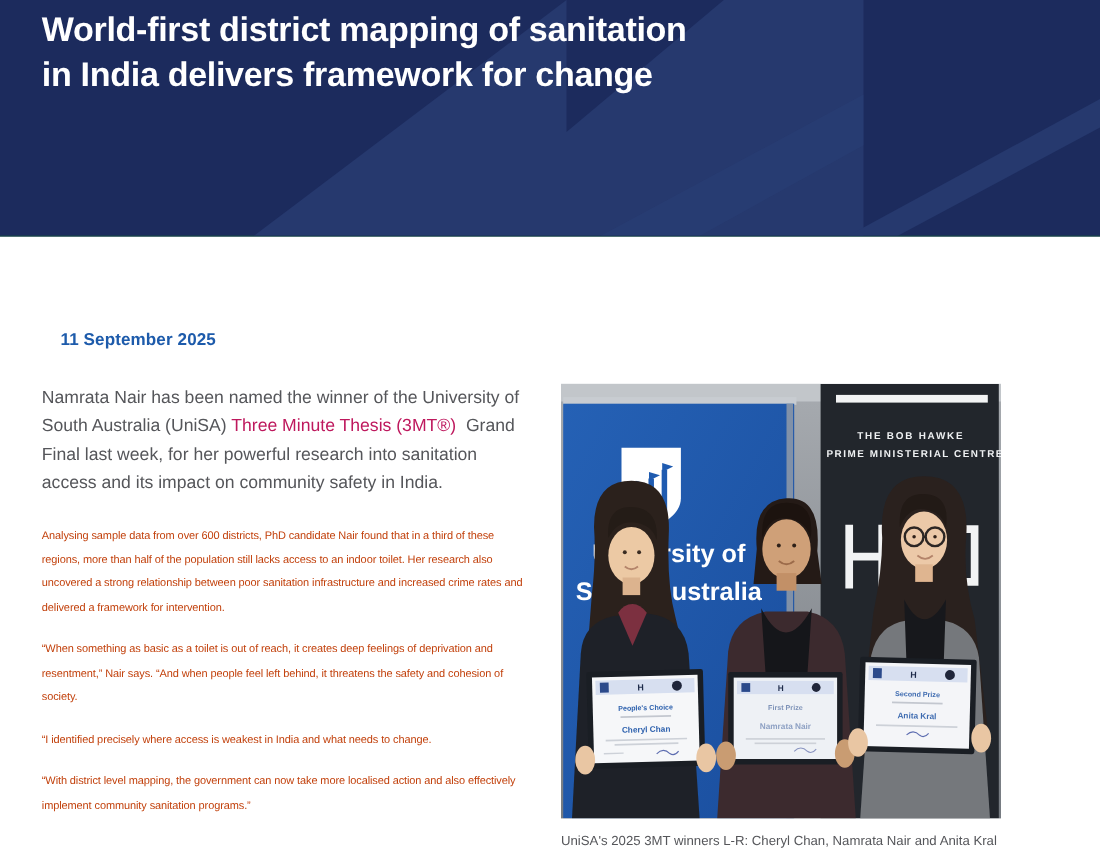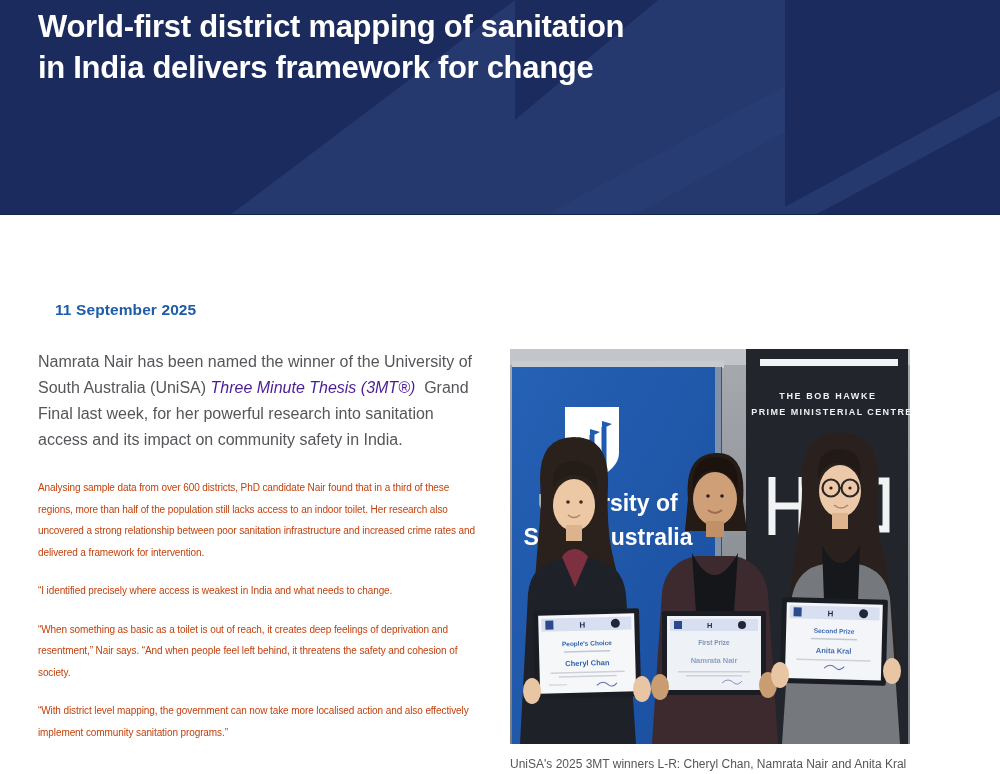--- a/index.html
+++ b/index.html
@@ -31,21 +31,21 @@
     font-size: 15.5px; font-weight: 700;
     letter-spacing: 0.1px;
     margin-left: 17px;
   }
   .columns { display: flex; margin-top: 30px; }
   .text-col { width: 440px; flex: 0 0 440px; margin-right: 32px; }
   .intro {
     color: #55565a; font-size: 16px; line-height: 26px;
     margin-bottom: 24px;
   }
-  .intro a { color: #4c1d95; text-decoration: none; font-style: italic; }
+  .intro a { color: #be185d; text-decoration: none; }
   .body-p {
     color: #c2410c; font-size: 10px; line-height: 21.5px;
     letter-spacing: -0.1px;
     margin-bottom: 17px;
   }
   .photo-col { width: 400px; flex: 0 0 400px; }
   .photo-frame { width: 400px; height: 395px; overflow: hidden; background: #8d9298; }
   .caption {
     margin-top: 13px;
     color: #55565a; font-size: 12px; line-height: 15px;
@@ -67,22 +67,22 @@
 
 <main class="content">
   <div class="date">11 September 2025</div>
 
   <div class="columns">
 
     <div class="text-col">
       <p class="intro"><span>Namrata Nair has been named the winner of the University of South Australia (UniSA) </span><a href="#">Three Minute Thesis (3MT®)</a><span>&nbsp; Grand Final last week, for her powerful research into sanitation access and its impact on community safety in India.</span></p>
 
       <p class="body-p">Analysing sample data from over 600 districts, PhD candidate Nair found that in a third of these regions, more than half of the population still lacks access to an indoor toilet. Her research also uncovered a strong relationship between poor sanitation infrastructure and increased crime rates and delivered a framework for intervention.</p>
+      <p class="body-p">“When something as basic as a toilet is out of reach, it creates deep feelings of deprivation and resentment,” Nair says. “And when people feel left behind, it threatens the safety and cohesion of society.</p>
       <p class="body-p">“I identified precisely where access is weakest in India and what needs to change.</p>
-      <p class="body-p">“When something as basic as a toilet is out of reach, it creates deep feelings of deprivation and resentment,” Nair says. “And when people feel left behind, it threatens the safety and cohesion of society.</p>
       <p class="body-p">“With district level mapping, the government can now take more localised action and also effectively implement community sanitation programs.”</p>
     </div>
 
     <figure class="photo-col">
       <div class="photo-frame">
         <svg width="400" height="395" viewBox="0 0 400 395" aria-hidden="true">
           <defs>
             <linearGradient id="wall" x1="0" y1="0" x2="0" y2="1">
               <stop offset="0" stop-color="#a7abb0"></stop>
               <stop offset="1" stop-color="#767b81"></stop>

